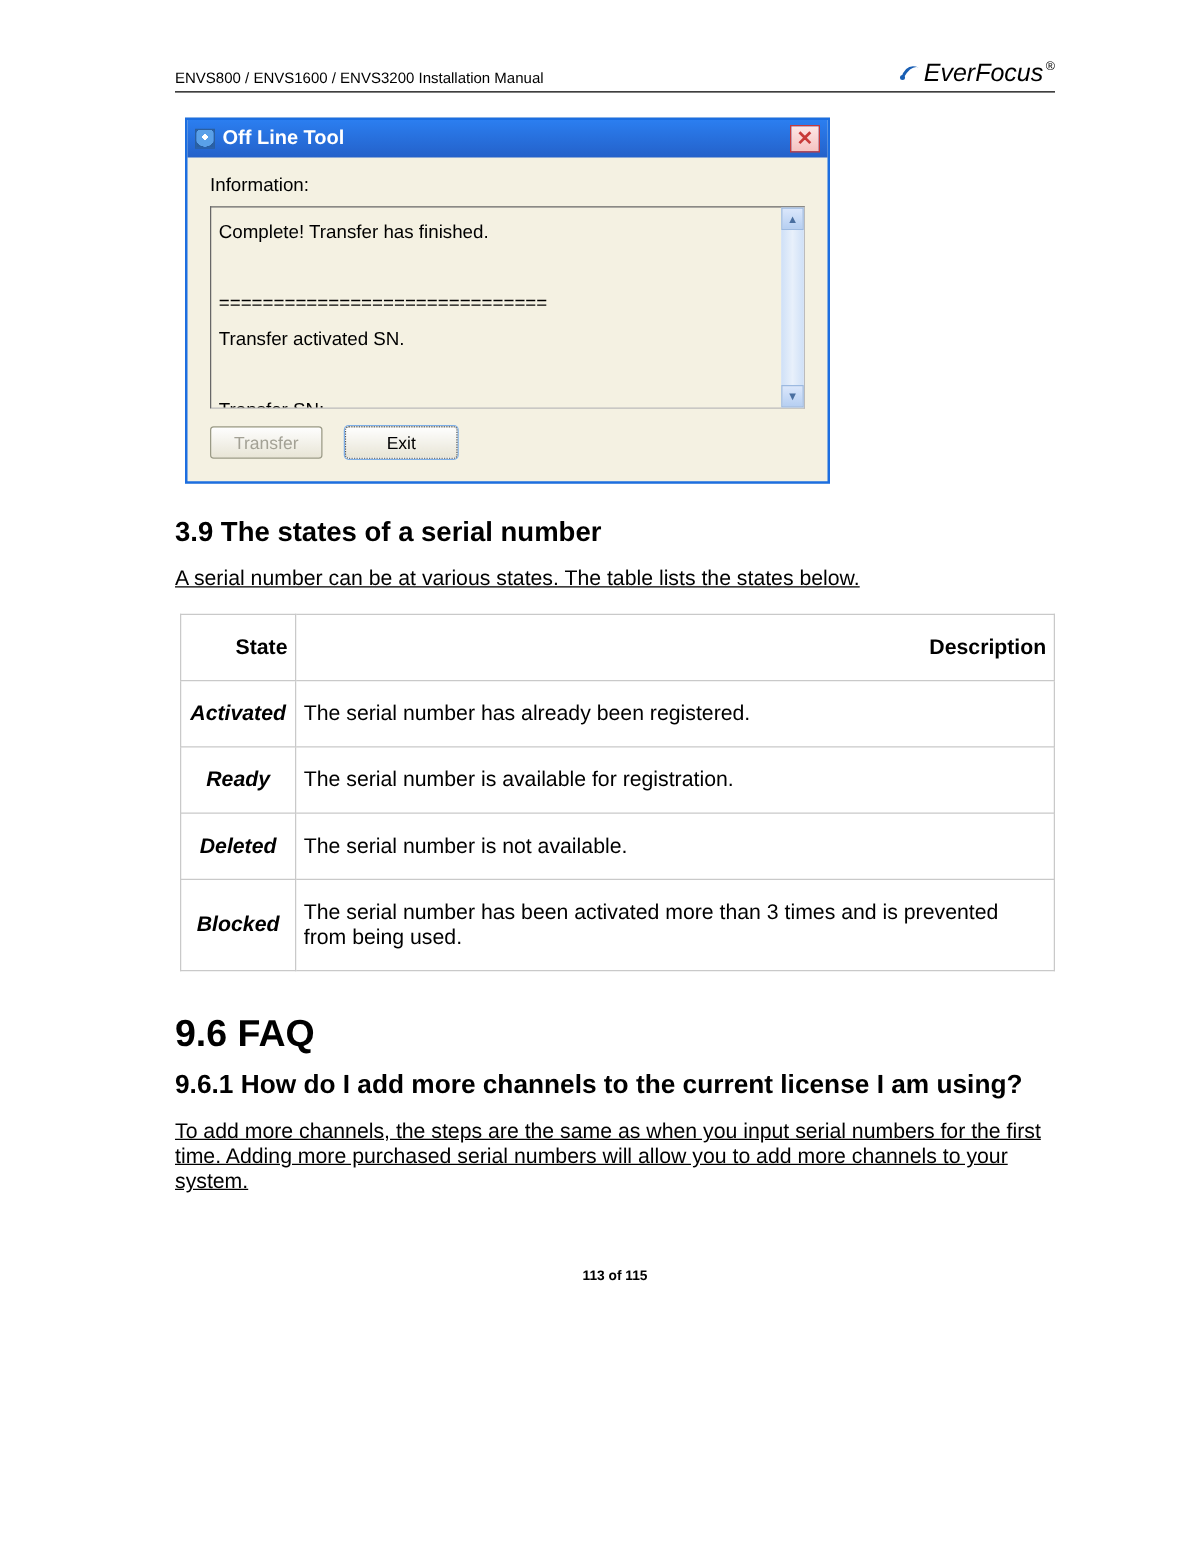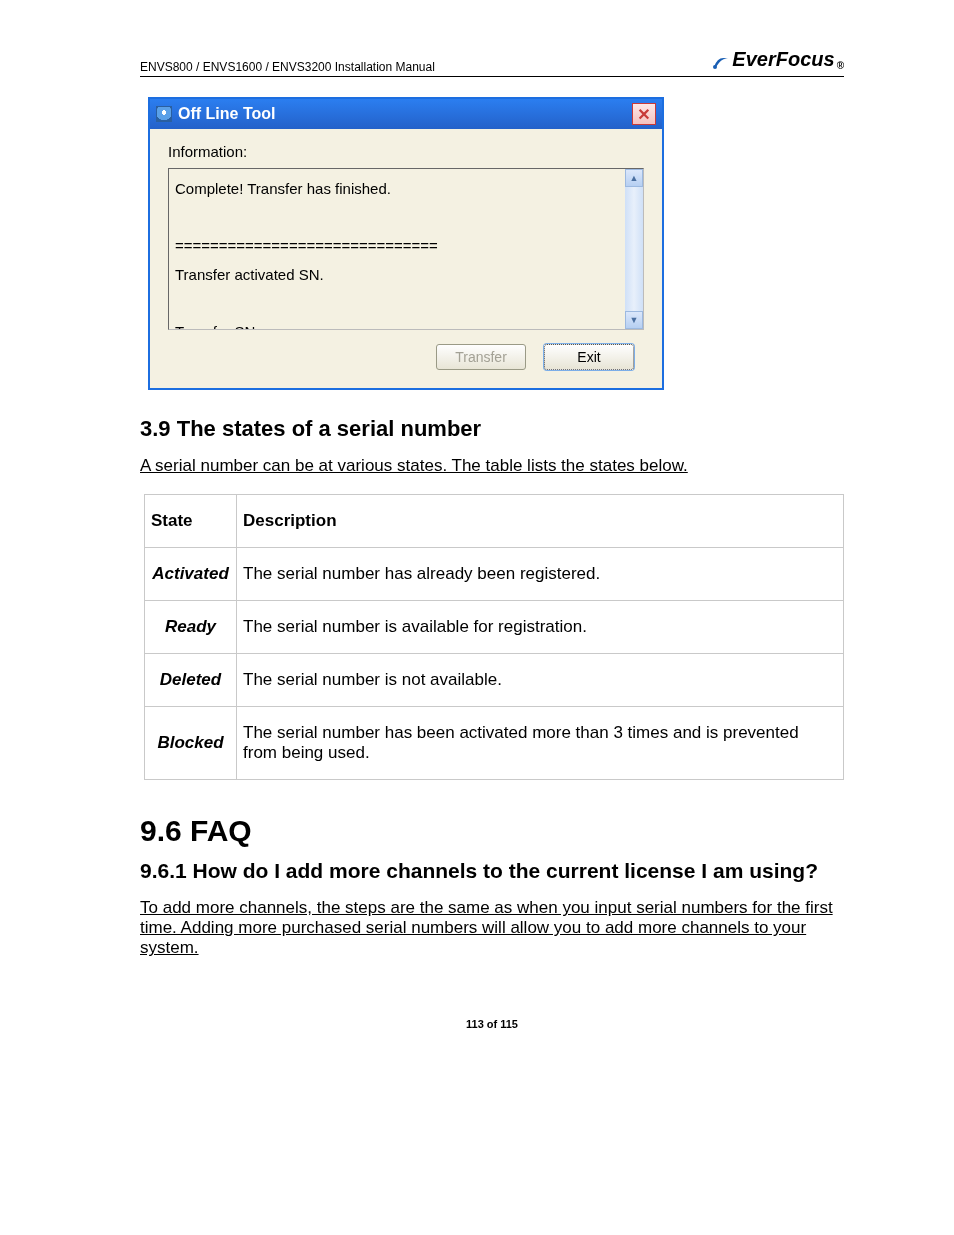--- a/index.html
+++ b/index.html
@@ -22,24 +22,24 @@
     padding-bottom: 2px;
     margin-bottom: 20px;
   }
   .doc-title {
     font-size: 12px;
     color: #000;
   }
   .brand {
     font-family: Arial, sans-serif;
     font-size: 20px;
-    font-weight: bold;
+    font-weight: normal;
     font-style: italic;
     display: flex;
-    align-items: flex-end;
+    align-items: flex-start;
     gap: 2px;
   }
   .brand .reg { font-size: 10px; vertical-align: super; font-style: normal; }
 
   
   .dialog {
     width: 516px;
     margin-left: 8px;
     border: 2px solid #1c6ee0;
     background: #f4f1e2;
@@ -104,21 +104,20 @@
   .scrollbtn {
     height: 18px;
     background: linear-gradient(#dbe7fb, #b6cff2);
     border: 1px solid #9cb9e0;
     display: flex; align-items: center; justify-content: center;
     font-size: 9px; color: #4a6fa0;
   }
   .scrollbar .track { flex:1; background: linear-gradient(90deg,#cfe0f7,#e8f0fb,#cfe0f7); }
   .btn-row {
     display: flex;
-    justify-content: flex-end;
     gap: 18px;
     padding: 14px 10px 8px 0;
   }
   .xp-btn {
     min-width: 90px;
     padding: 4px 10px;
     text-align: center;
     font-size: 14px;
     background: linear-gradient(#fefefe, #e8e5d6);
     border: 1px solid #9a9a86;
@@ -140,21 +139,21 @@
     margin-left: 4px;
     font-size: 17px;
   }
   table.state-table th, table.state-table td {
     border: 1px solid #c9c9c9;
     padding: 16px 6px;
     vertical-align: middle;
   }
   table.state-table th {
     font-weight: bold;
-    text-align: left;
+    text-align: right;
   }
   table.state-table td.state {
     font-weight: bold;
     font-style: italic;
     text-align: center;
     width: 92px;
   }
   h1.big { font-size: 30px; font-weight: bold; margin: 34px 0 8px 0; }
   h2.sub { font-size: 21px; font-weight: bold; margin: 10px 0 10px 0; line-height:1.25;}
   .page-num { text-align:center; font-size:11px; font-weight:bold; margin-top:60px; }

